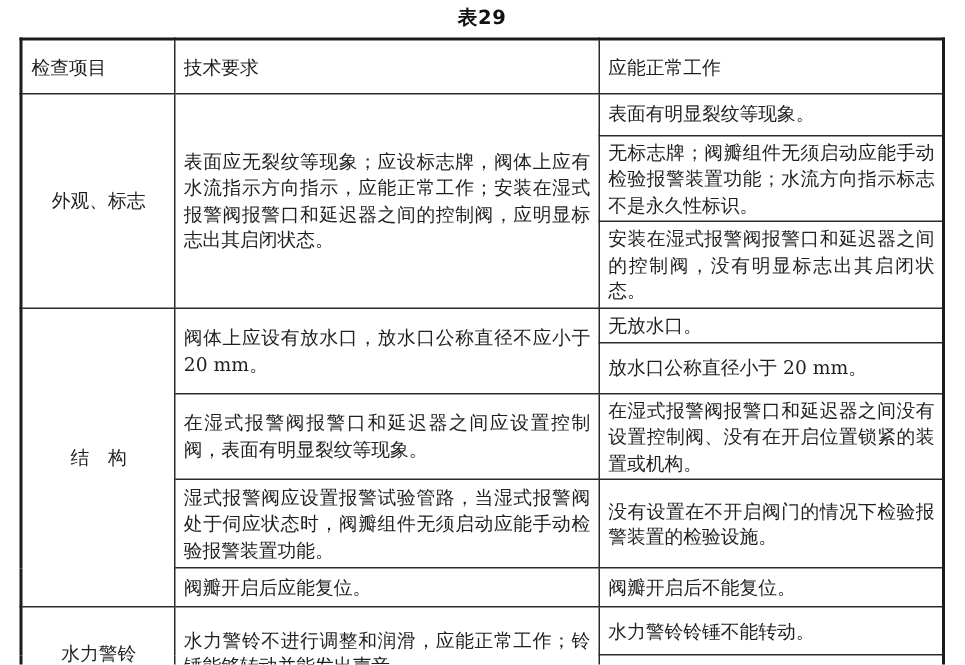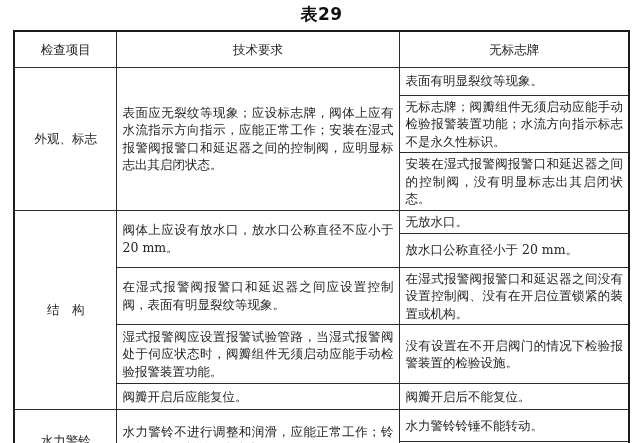--- a/index.html
+++ b/index.html
@@ -11,42 +11,42 @@
     width: 643px;
     height: 443px;
     overflow: hidden;
     font-family: "DejaVu Serif", "Liberation Serif", serif;
     color: #1f1f1f;
   }
   .page-title {
     text-align: center;
     font-family: "DejaVu Sans", "Liberation Sans", sans-serif;
     font-weight: bold;
-    font-size: 17px;
+    font-size: 13px;
     padding-top: 3px;
     letter-spacing: 0.5px;
     color: #111;
   }
   table.inspection {
     border-collapse: collapse;
     table-layout: fixed;
     width: 615px;
     margin: 4px 0 0 13px;
     border: 2px solid #1c1c1c;
   }
   table.inspection td {
     border: 1px solid #2b2b2b;
     font-size: 12.5px;
     line-height: 17.5px;
     padding: 2px 5px 2px 6px;
     vertical-align: middle;
     word-break: break-all;
   }
   td.hdr {
-    text-align: center;
+    text-align: left;
     font-size: 12.5px;
   }
   td.item {
     text-align: center;
     padding-left: 2px;
     padding-right: 2px;
     margin-top: 16px;
   }
   td.req, td.fail {
     text-align: justify;
@@ -61,21 +61,21 @@
 <table class="inspection">
   <colgroup>
     <col style="width:102px">
     <col style="width:283px">
     <col style="width:230px">
   </colgroup>
   <tbody>
     <tr style="height:36px">
       <td class="hdr">检查项目</td>
       <td class="hdr">技术要求</td>
-      <td class="hdr">无标志牌</td>
+      <td class="hdr">应能正常工作</td>
     </tr>
 
     <tr style="height:28px">
       <td class="item" rowspan="3">外观、标志</td>
       <td class="req" rowspan="3">表面应无裂纹等现象；应设标志牌，阀体上应有水流指示方向指示，应能正常工作；安装在湿式报警阀报警口和延迟器之间的控制阀，应明显标志出其启闭状态。</td>
       <td class="fail">表面有明显裂纹等现象。</td>
     </tr>
     <tr style="height:52px">
       <td class="fail">无标志牌；阀瓣组件无须启动应能手动检验报警装置功能；水流方向指示标志不是永久性标识。</td>
     </tr>

